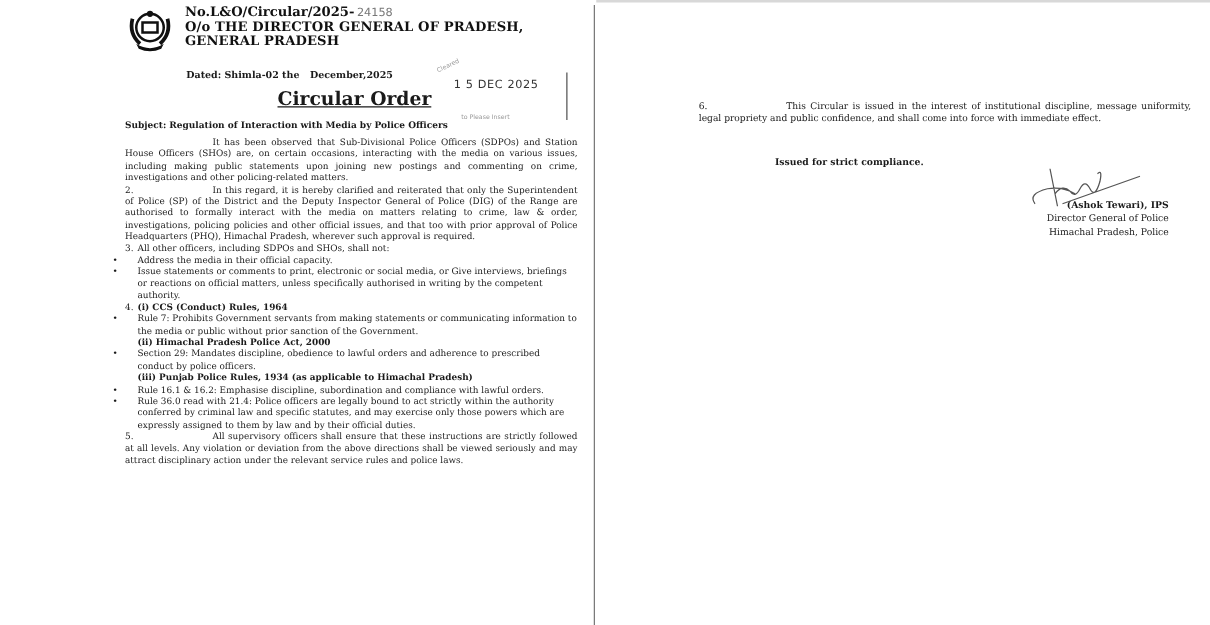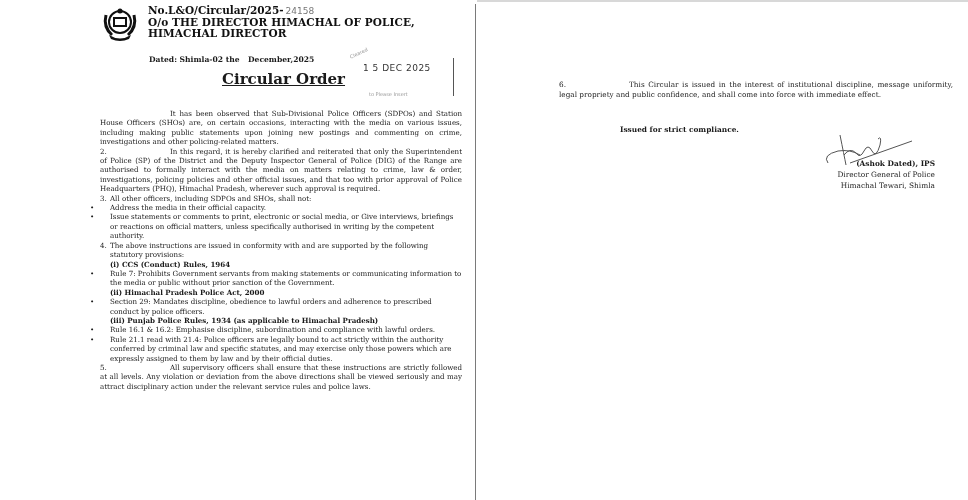--- a/index.html
+++ b/index.html
@@ -55,58 +55,59 @@
     <path d="M6 10 Q3 22 12 30" fill="none" stroke="#111" stroke-width="3"></path>
     <path d="M34 10 Q37 22 28 30" fill="none" stroke="#111" stroke-width="3"></path>
     <rect x="13" y="12" width="14" height="10" fill="#111"></rect>
     <rect x="15" y="14" width="10" height="6" fill="#fff"></rect>
     <circle cx="20" cy="6" r="2.5" fill="#111"></circle>
     <path d="M9 30 Q20 37 31 30 L29 34 Q20 38 11 34 Z" fill="#111"></path>
   </svg>
 
   <div class="hdr">
     <div class="l1"><span>No.L&amp;O/Circular/2025-</span><span class="hand">24158</span></div>
-    <div class="l2">O/o THE DIRECTOR HIMACHAL OF POLICE,</div>
-    <div class="l3">HIMACHAL DIRECTOR</div>
+    <div class="l2">O/o THE DIRECTOR GENERAL OF PRADESH,</div>
+    <div class="l3">GENERAL PRADESH</div>
   </div>
 
   <div class="dated">
     <span>Dated: Shimla-02 the</span>
     <span class="month">December,2025</span>
   </div>
 
   <div class="title">Circular Order</div>
 
   <div class="stamp">
     <span class="scrawl">Cleared</span>
     <span class="date">1 5 DEC 2025</span>
     <span class="sub">to Please Insert</span>
     <span class="bar"></span>
   </div>
 
+  <div class="subject">Subject: Regulation of Interaction with Media by Police Officers</div>
 
   <div class="body" style="top:109px;">
     <p class="ind">It has been observed that Sub-Divisional Police Officers (SDPOs) and Station House Officers (SHOs) are, on certain occasions, interacting with the media on various issues, including making public statements upon joining new postings and commenting on crime, investigations and other policing-related matters.</p>
     <p class="ind" style="text-indent:0;"><span class="num">2.</span><span>In this regard, it is hereby clarified and reiterated that only the Superintendent of Police (SP) of the District and the Deputy Inspector General of Police (DIG) of the Range are authorised to formally interact with the media on matters relating to crime, law &amp; order, investigations, policing policies and other official issues, and that too with prior approval of Police Headquarters (PHQ), Himachal Pradesh, wherever such approval is required.</span></p>
 
     <div class="listblock">
       <div class="item"><span class="n" style="left:100px;">3.</span><span>All other officers, including SDPOs and SHOs, shall not:</span></div>
       <div class="item"><span class="bullet">•</span><span>Address the media in their official capacity.</span></div>
       <div class="item"><span class="bullet">•</span><span>Issue statements or comments to print, electronic or social media, or Give interviews, briefings or reactions on official matters, unless specifically authorised in writing by the competent authority.</span></div>
     </div>
 
     <div class="listblock">
-      <div class="item"><span class="n" style="left:100px;">4.</span><span>The above instructions are issued in conformity with and are supported by the following statutory provisions:</span></div>
+      <div class="item"><span class="n" style="left:100px;">4.</span></div>
       <div class="item heading-bold"><span>(i) CCS (Conduct) Rules, 1964</span></div>
       <div class="item"><span class="bullet">•</span><span>Rule 7: Prohibits Government servants from making statements or communicating information to the media or public without prior sanction of the Government.</span></div>
       <div class="item heading-bold"><span>(ii) Himachal Pradesh Police Act, 2000</span></div>
       <div class="item"><span class="bullet">•</span><span>Section 29: Mandates discipline, obedience to lawful orders and adherence to prescribed conduct by police officers.</span></div>
       <div class="item heading-bold"><span>(iii) Punjab Police Rules, 1934 (as applicable to Himachal Pradesh)</span></div>
       <div class="item"><span class="bullet">•</span><span>Rule 16.1 &amp; 16.2: Emphasise discipline, subordination and compliance with lawful orders.</span></div>
-      <div class="item"><span class="bullet">•</span><span>Rule 21.1 read with 21.4: Police officers are legally bound to act strictly within the authority conferred by criminal law and specific statutes, and may exercise only those powers which are expressly assigned to them by law and by their official duties.</span></div>
+      <div class="item"><span class="bullet">•</span><span>Rule 36.0 read with 21.4: Police officers are legally bound to act strictly within the authority conferred by criminal law and specific statutes, and may exercise only those powers which are expressly assigned to them by law and by their official duties.</span></div>
     </div>
 
     <p><span class="num">5.</span><span>All supervisory officers shall ensure that these instructions are strictly followed at all levels. Any violation or deviation from the above directions shall be viewed seriously and may attract disciplinary action under the relevant service rules and police laws.</span></p>
   </div>
 </div>
 
 <div class="divider"></div>
 
 <div class="page page-right"></div>
 
@@ -114,16 +115,16 @@
   <span class="num">6.</span><span>This Circular is issued in the interest of institutional discipline, message uniformity, legal propriety and public confidence, and shall come into force with immediate effect.</span>
 </div>
 
 <div class="r-issued">Issued for strict compliance.</div>
 
 <svg class="sig" viewBox="0 0 95 46">
   <path d="M8 38 Q2 30 18 26 Q30 24 40 30 M20 10 Q24 30 26 40 M24 30 Q30 22 36 28 Q40 34 44 26 Q48 18 52 26 Q56 34 60 20 Q62 10 58 14 M30 38 L92 16" fill="none" stroke="#555" stroke-width="1"></path>
 </svg>
 
 <div class="sig-block">
-  <div class="name">(Ashok Dated), IPS</div>
+  <div class="name">(Ashok Tewari), IPS</div>
   <div>Director General of Police</div>
-  <div>Himachal Tewari, Shimla</div>
+  <div>Himachal Pradesh, Police</div>
 </div>
 
 </body></html>

